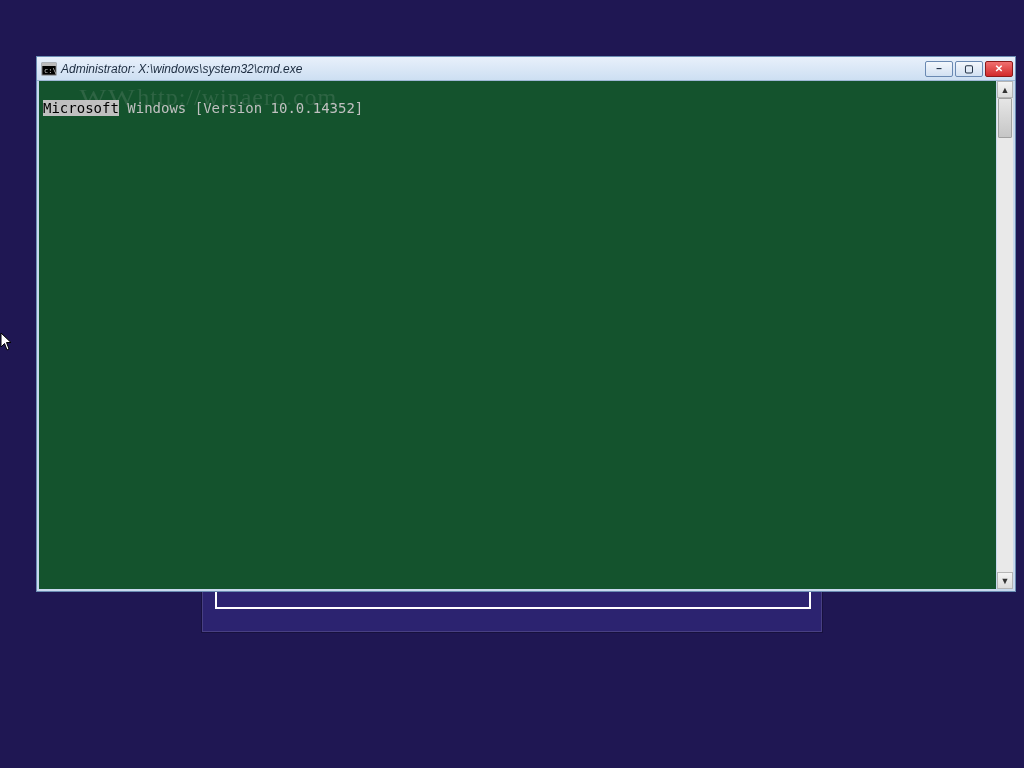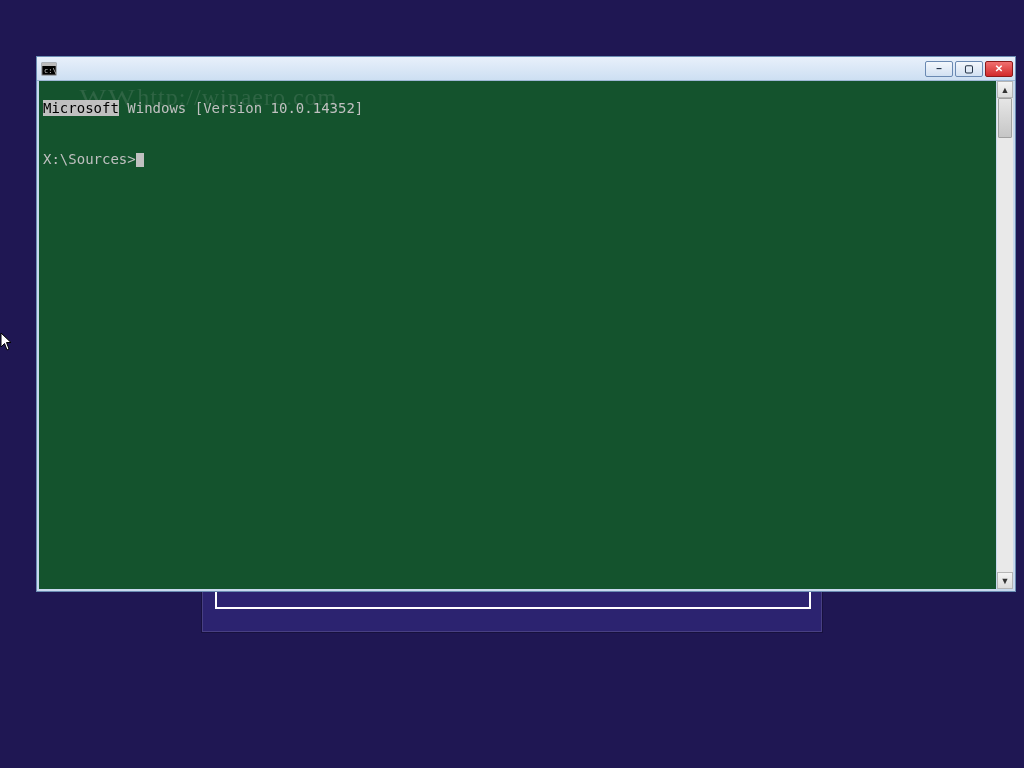--- a/index.html
+++ b/index.html
@@ -202,39 +202,39 @@
 <div class="cmd-window">
 
   <div class="titlebar">
     <span class="app-icon">
       <svg width="16" height="16" viewBox="0 0 16 16">
         <rect x="1" y="2" width="14" height="12" fill="#000" stroke="#777" stroke-width="1"></rect>
         <rect x="1" y="2" width="14" height="3" fill="#bbb"></rect>
         <text x="3" y="12" font-size="7" font-family="monospace" fill="#ccc">c:\</text>
       </svg>
     </span>
+    <span class="title-text">Administrator: X:\windows\system32\cmd.exe</span>
     <span class="spacer"></span>
     <div class="win-buttons">
       <div class="win-btn">
         <span class="glyph">–</span>
       </div>
       <div class="win-btn">
         <span class="glyph">▢</span>
       </div>
       <div class="win-btn close">
         <span class="glyph">✕</span>
       </div>
     </div>
   </div>
 
   <div class="console-wrap">
     <div class="console">
 <span class="line"><span class="hl">Microsoft</span><span> Windows [Version 10.0.14352]</span></span>
 <span class="line"></span>
-<span class="line"><span>X:\Sources&gt;</span><span class="cursor"></span></span>
     </div>
 
     <div class="vscroll">
       <div class="sbtn">
         <span>▲</span>
       </div>
       <div class="track">
         <div class="thumb"></div>
       </div>
       <div class="sbtn">

